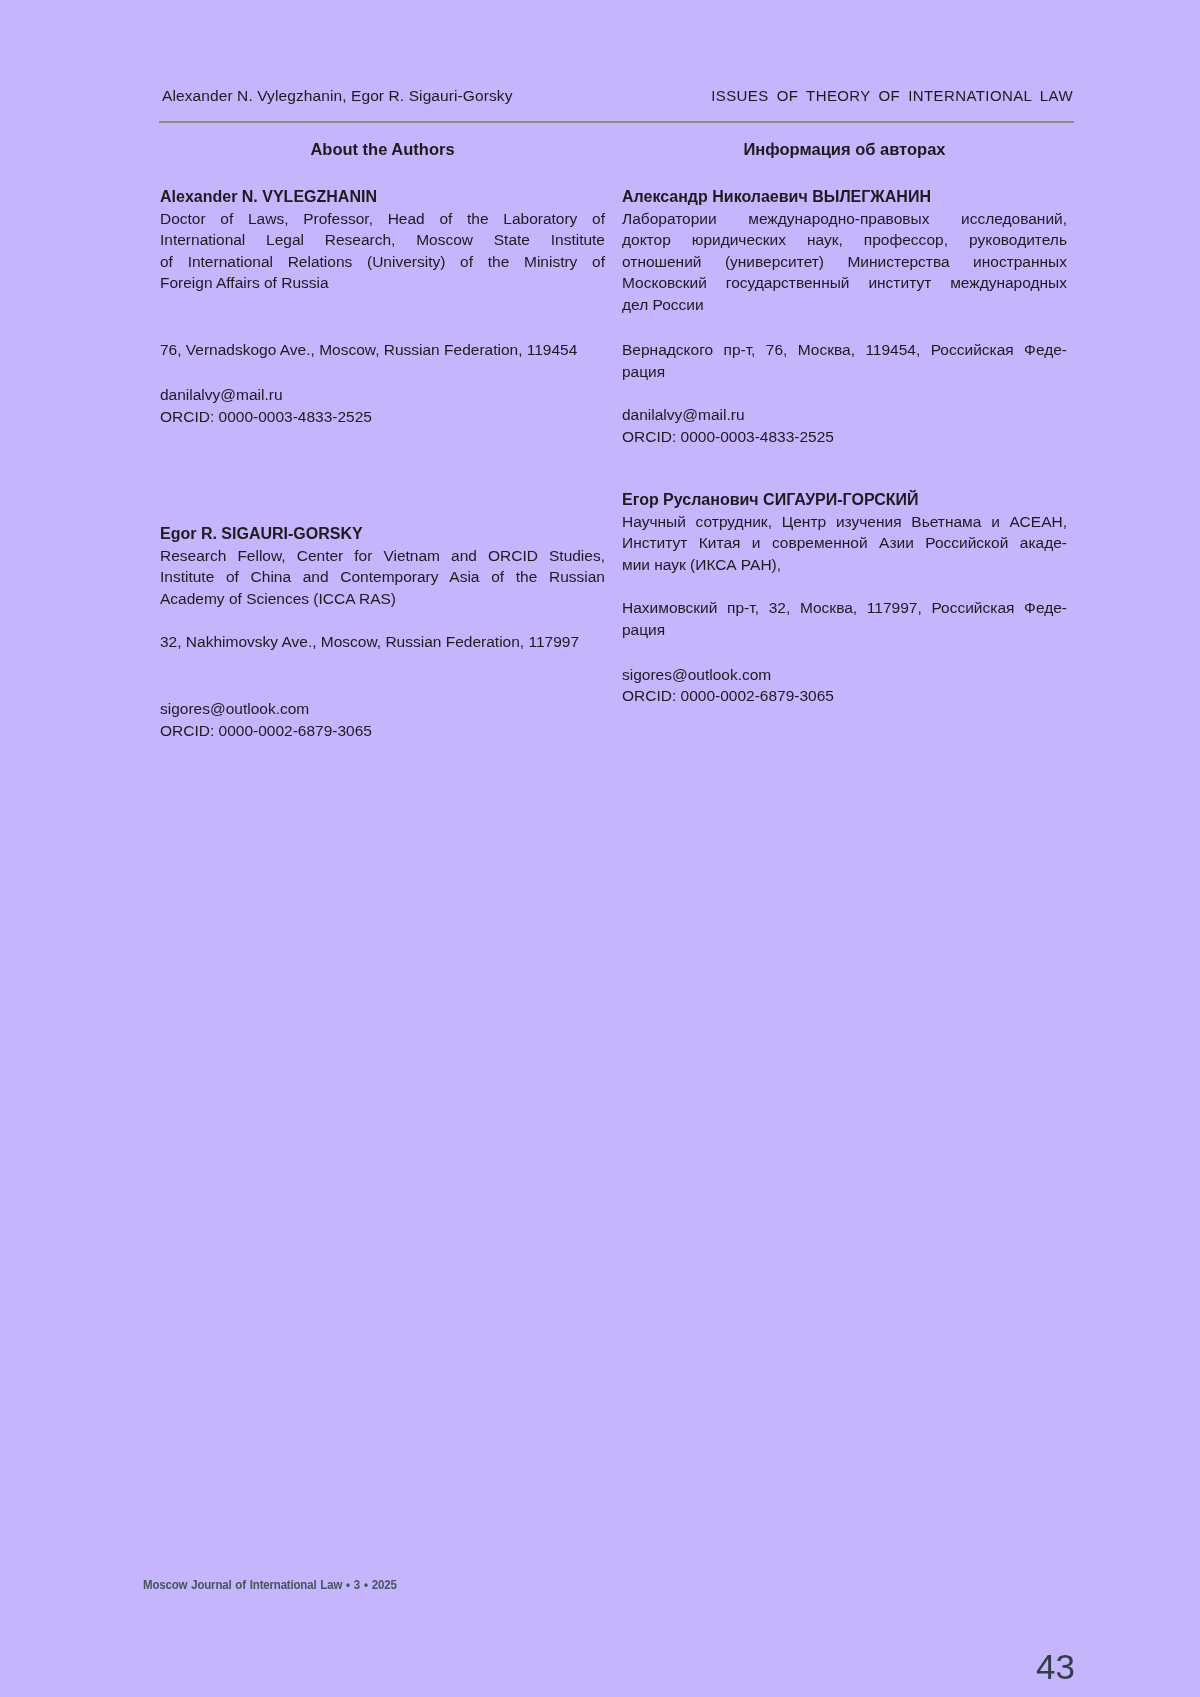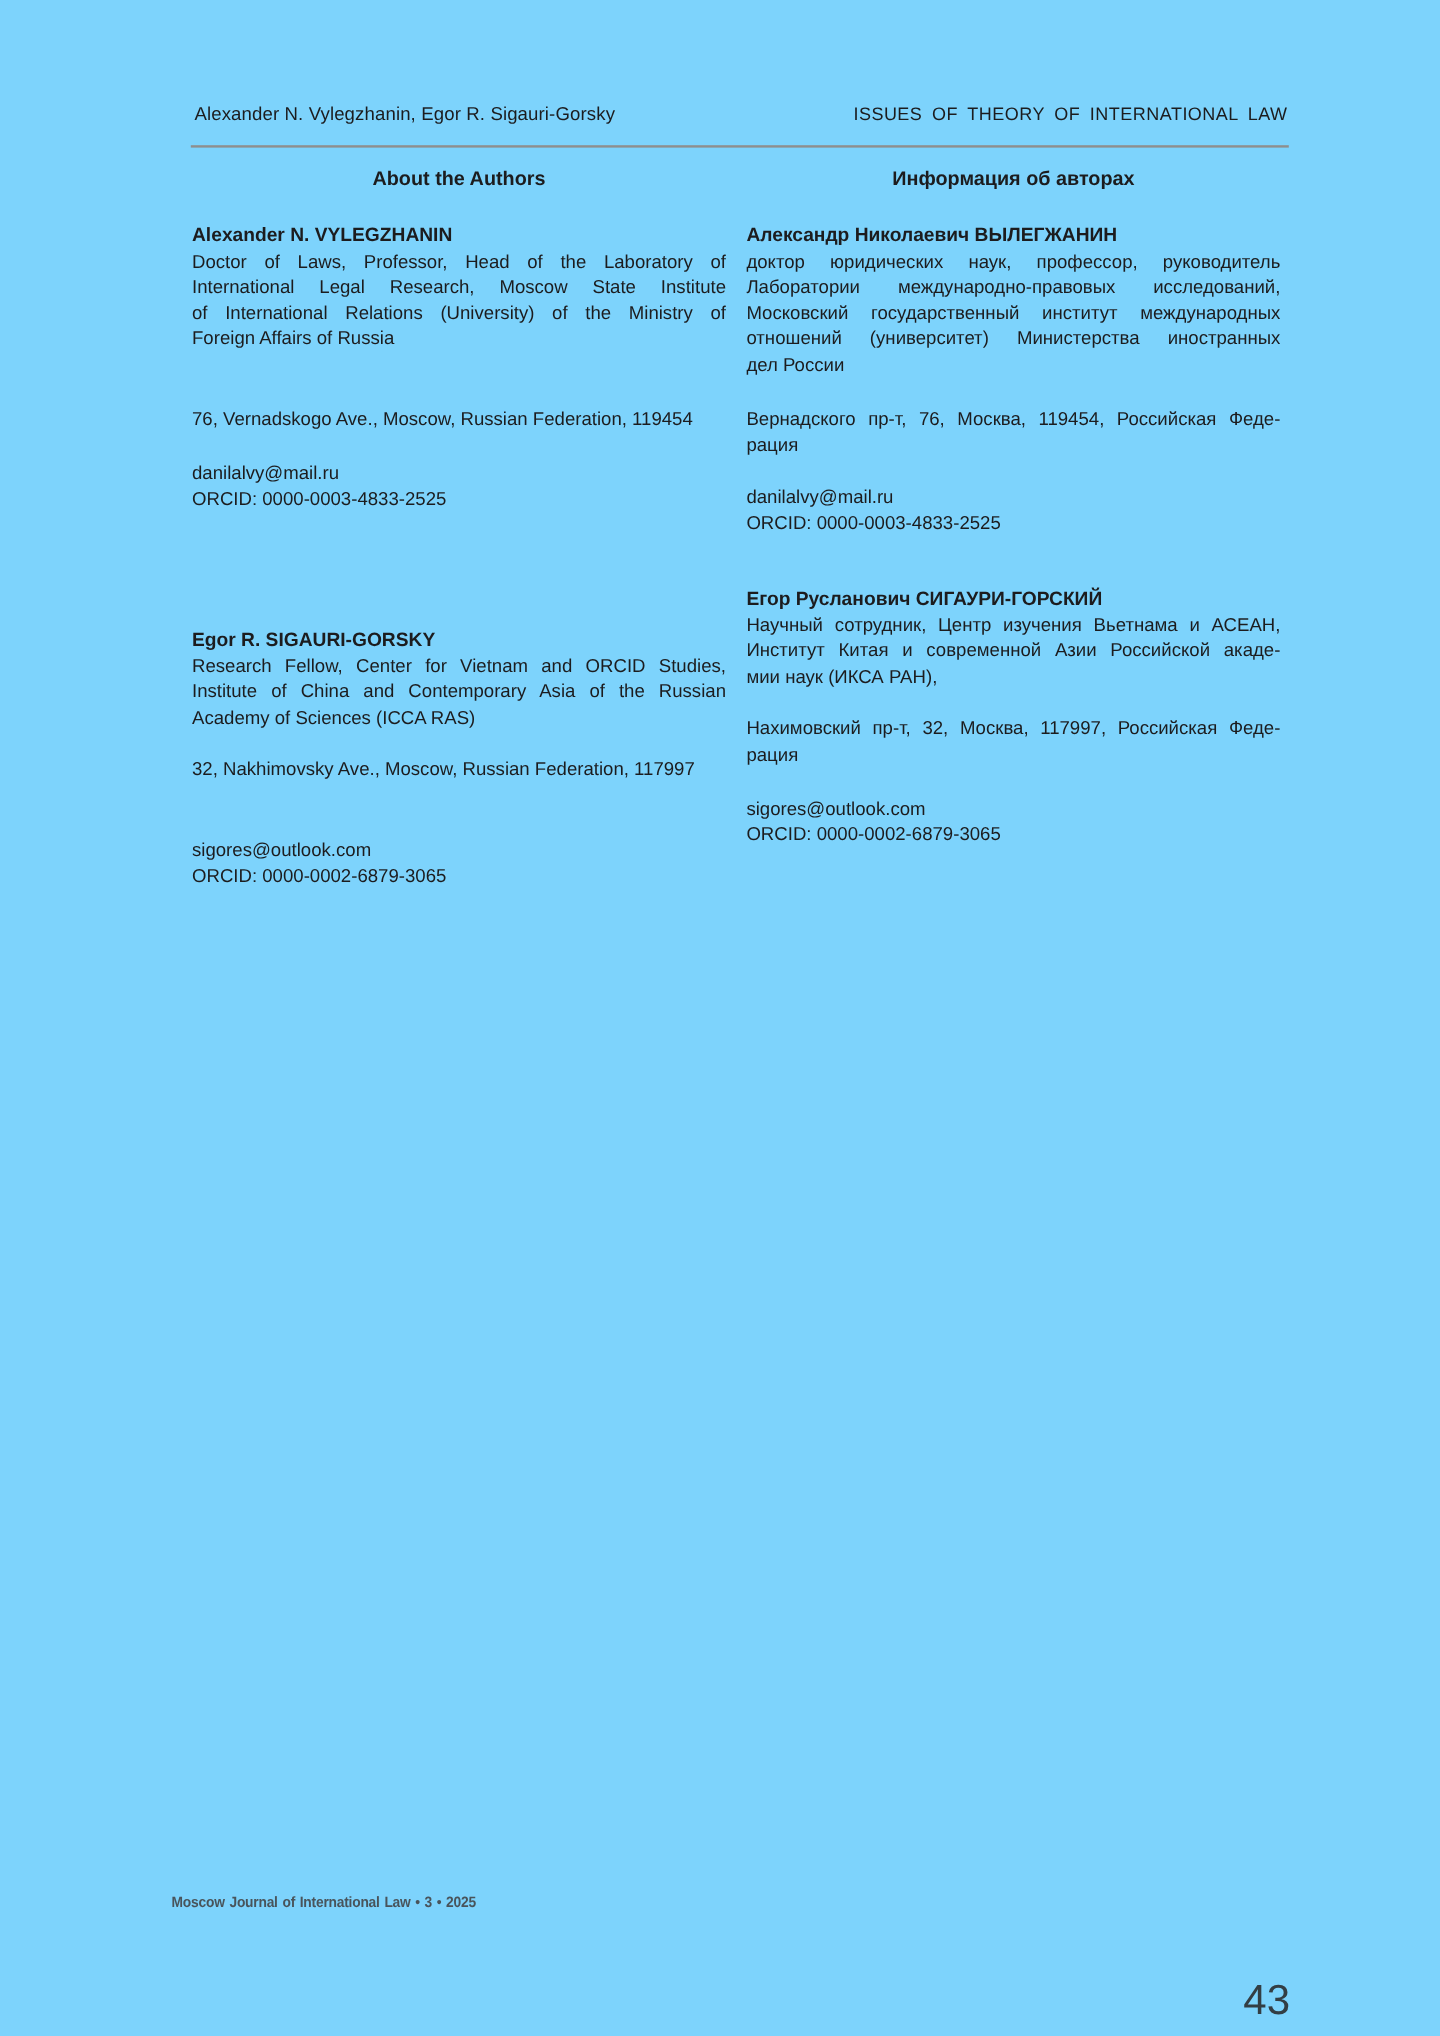--- a/index.html
+++ b/index.html
@@ -1,20 +1,20 @@
 <!DOCTYPE html>
 <html><head>
 <meta charset="utf-8">
 <style>
   html, body { margin: 0; padding: 0; background: #ffffff; }
   .page {
     position: relative;
     width: 1200px;
     height: 1697px;
-    background: #7dd3fc;
+    background: #c4b5fd;
     font-family: "Liberation Sans", sans-serif;
     color: #1c1c1e;
     overflow: hidden;
   }
   
   .running-head {
     position: absolute;
     left: 162px;
     top: 87px;
     width: 911px;
@@ -124,24 +124,24 @@
       <div class="lline mt22">32, Nakhimovsky Ave., Moscow, Russian Federation, 117997</div>
 
       <div class="lline mt45">sigores@outlook.com</div>
       <div class="lline">ORCID: 0000-0002-6879-3065</div>
     </div>
 
     <div class="col">
       <div class="col-heading">Информация об авторах</div>
 
       <div class="author-name mt26">Александр Николаевич ВЫЛЕГЖАНИН</div>
+      <div class="jline">Лаборатории международно-правовых исследований,</div>
       <div class="jline">доктор юридических наук, профессор, руководитель</div>
-      <div class="jline">Лаборатории международно-правовых исследований,</div>
+      <div class="jline">отношений (университет) Министерства иностранных</div>
       <div class="jline">Московский государственный институт международных</div>
-      <div class="jline">отношений (университет) Министерства иностранных</div>
       <div class="lline">дел России</div>
 
       <div class="jline mt24">Вернадского пр-т, 76, Москва, 119454, Российская Феде-</div>
       <div class="lline">рация</div>
 
       <div class="lline mt22">danilalvy@mail.ru</div>
       <div class="lline">ORCID: 0000-0003-4833-2525</div>
 
       <div class="author-name mt42">Егор Русланович СИГАУРИ-ГОРСКИЙ</div>
       <div class="jline">Научный сотрудник, Центр изучения Вьетнама и АСЕАН,</div>

